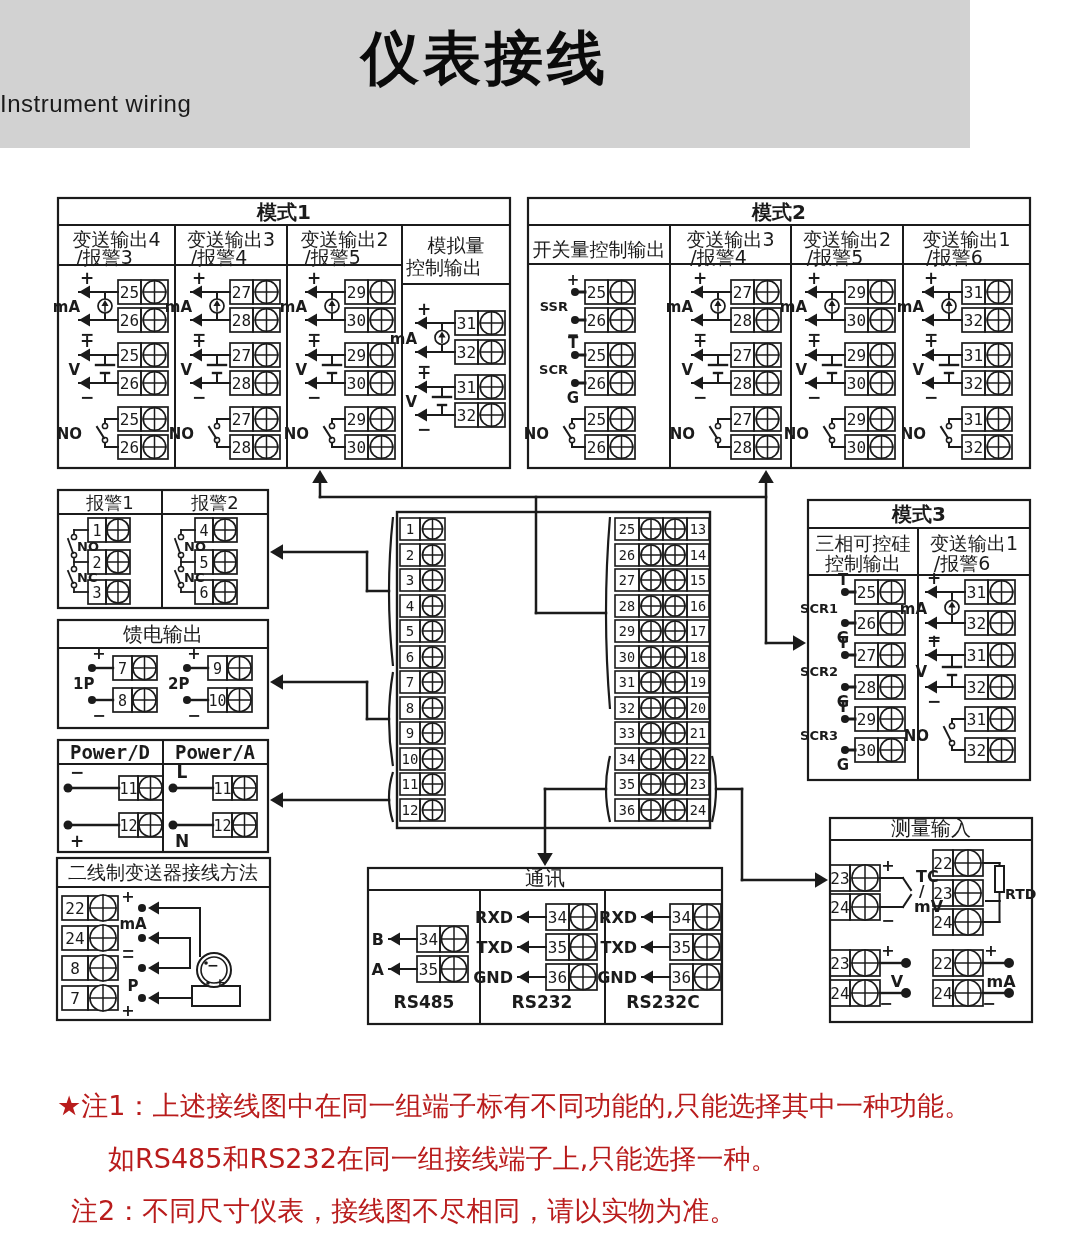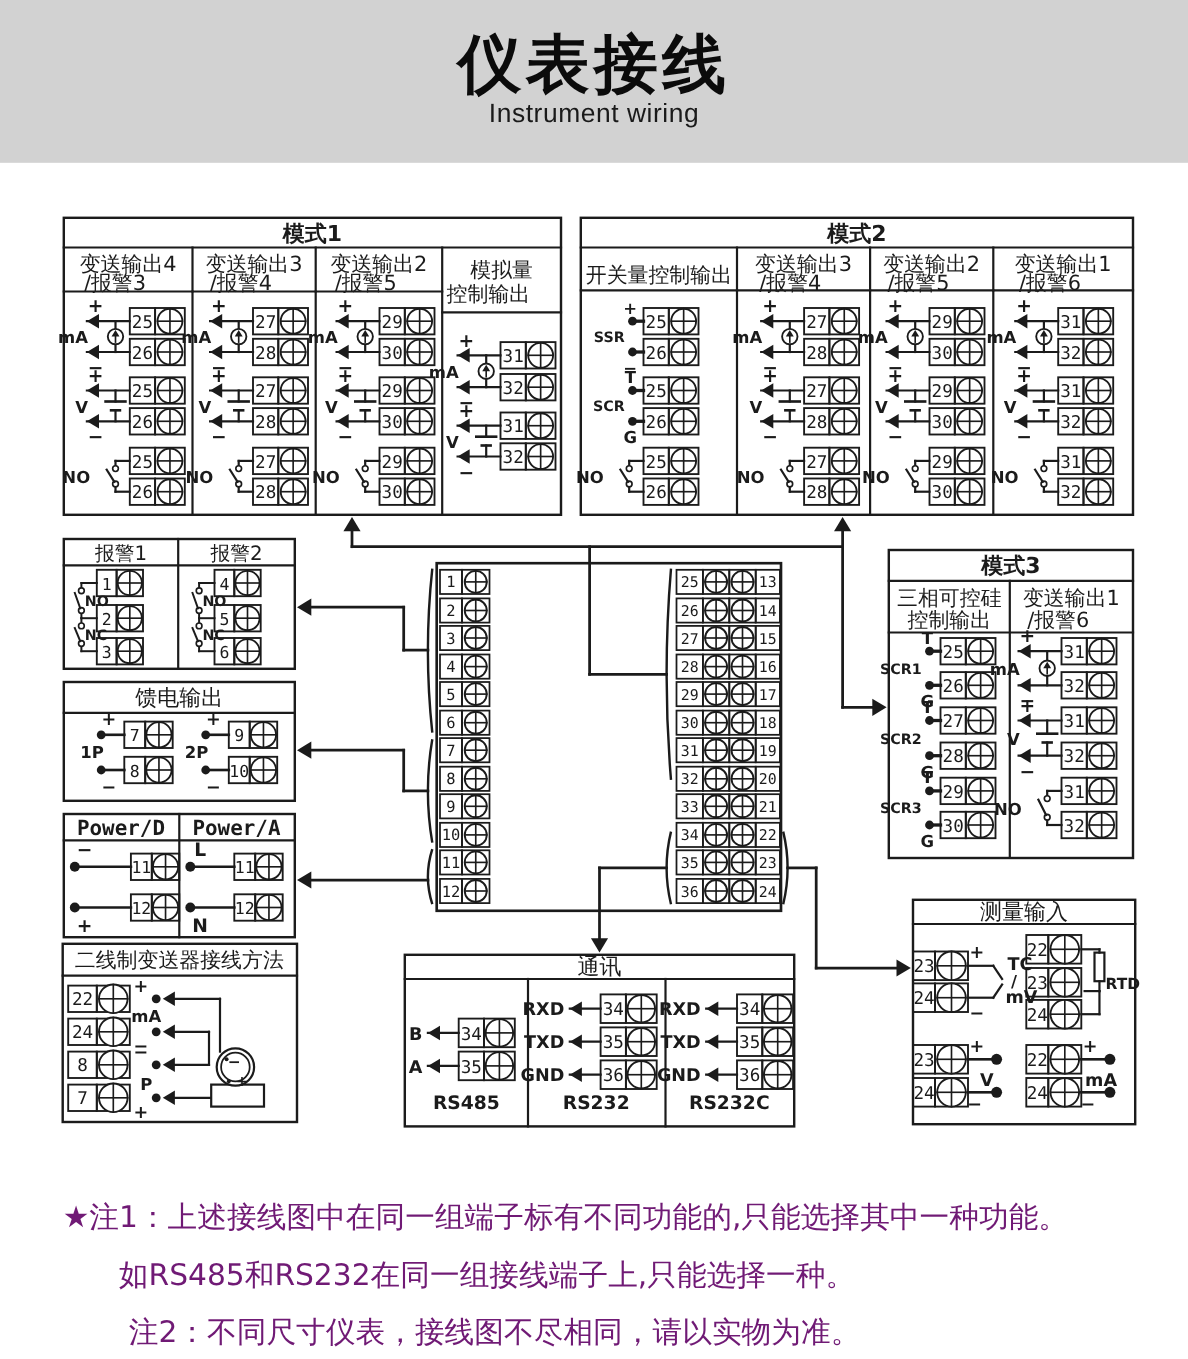--- a/index.html
+++ b/index.html
@@ -1,27 +1,27 @@
 <!DOCTYPE html>
 <html><head>
 <meta charset="utf-8">
 <style>
   html,body{margin:0;padding:0;}
   body{width:1080px;height:1235px;background:#ffffff;position:relative;overflow:hidden;
        font-family:"DejaVu Sans",sans-serif;}
-  .band{position:absolute;top:0;left:0;width:1080px;height:148px;background:#d2d2d2;}
+  .band{position:absolute;top:0;left:0;width:970px;height:148px;background:#d2d2d2;}
   .band h1{margin:0;padding-top:20px;text-align:center;font-size:58px;font-weight:700;
            letter-spacing:4px;color:#0b0b0b;font-family:"DejaVu Sans",sans-serif;}
-  .subtitle{text-align:center;font-size:24px;margin-top:-8px;color:#1a1a1a;letter-spacing:.5px;
+  .subtitle{font-size:24px;margin-top:-8px;color:#1a1a1a;letter-spacing:.5px;
             font-family:"Liberation Sans",sans-serif;}
   svg.diagram{position:absolute;top:0;left:0;}
-  .notes{position:absolute;top:1088px;left:0;width:1080px;color:#701a75;font-size:27px;font-weight:500;}
+  .notes{position:absolute;top:1088px;left:0;width:1080px;color:#b91c1c;font-size:27px;font-weight:500;}
   .note1{padding-left:57px;}
   .note1b{padding-left:108px;margin-top:17px;}
-  .note2{padding-left:117px;margin-top:16px;}
+  .note2{padding-left:71px;margin-top:16px;}
 </style>
 </head>
 <body>
 
 <div class="band">
   <h1>仪表接线</h1>
   <div class="subtitle">Instrument wiring</div>
 </div>
 
 <svg class="diagram" id="diagram" width="1080" height="1080" viewBox="0 0 1080 1080">

